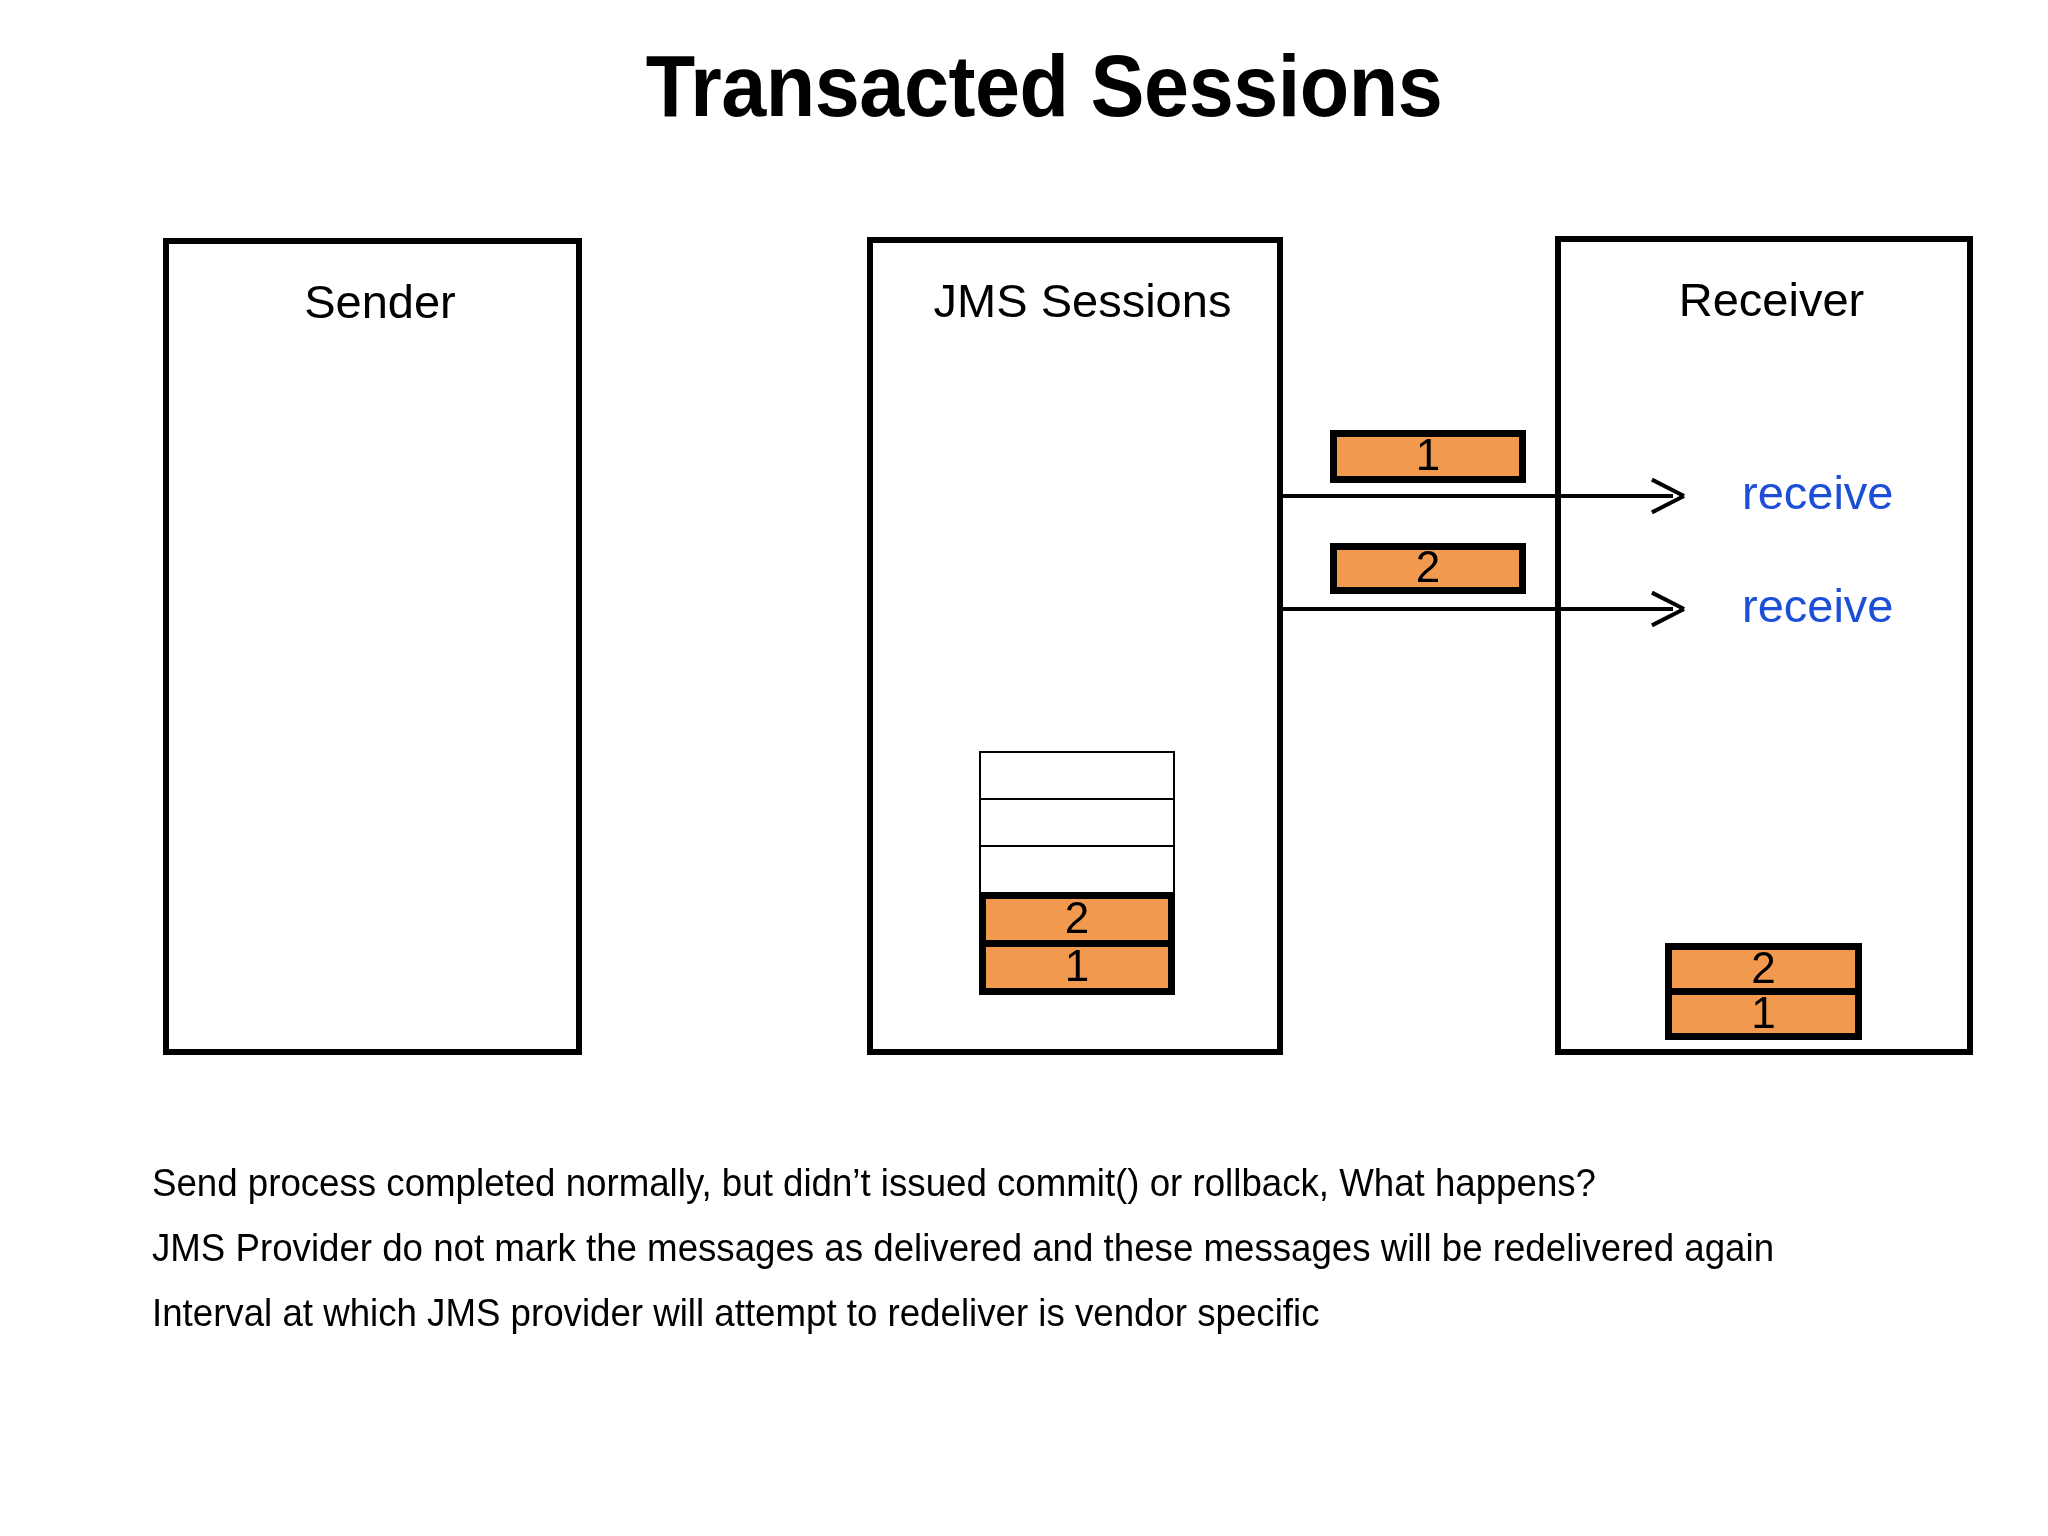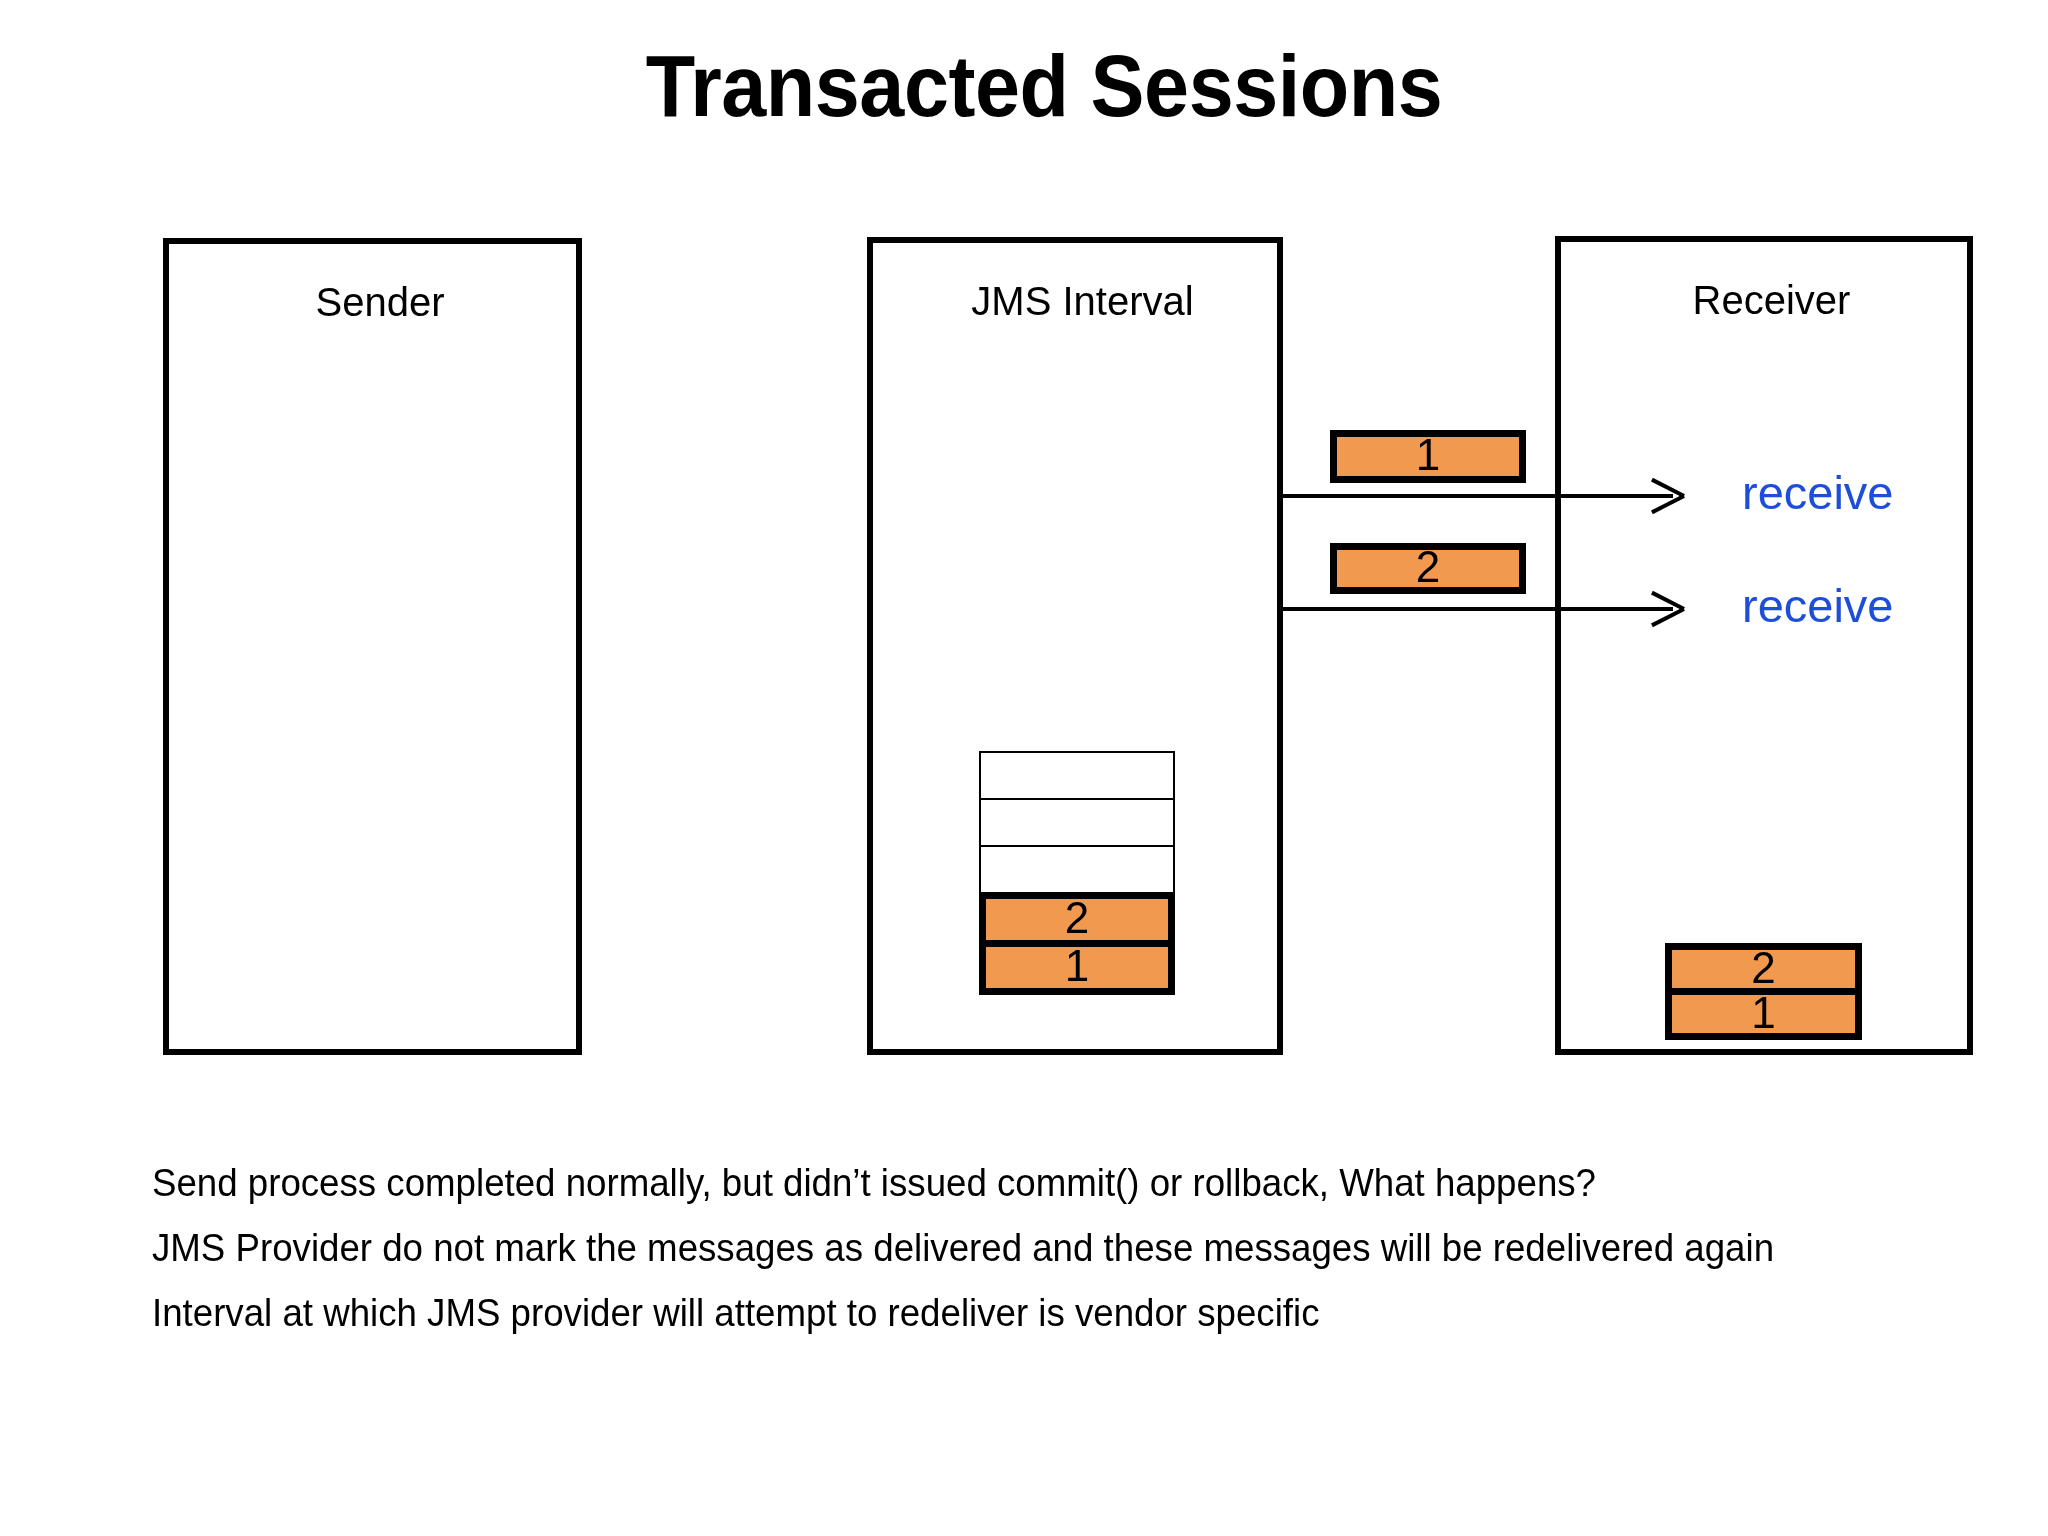--- a/index.html
+++ b/index.html
@@ -46,21 +46,21 @@
     border: 6px solid #000000;
     background: #ffffff;
   }
   .lane-title {
     position: absolute;
     left: 15px;
     right: 0;
     top: 30px;
     text-align: center;
     font-family: "Liberation Sans", sans-serif;
-    font-size: 40px;
+    font-size: 47px;
     line-height: 56px;
     color: #000000;
     white-space: nowrap;
   }
   #lane-sender   { left: 143px;  top: 238px; width: 419px; height: 817px; }
   #lane-provider { left: 847px;  top: 237px; width: 416px; height: 818px; }
   #lane-receiver { left: 1535px; top: 236px; width: 418px; height: 819px; padding-left: 26px; }
 
   
   .msg {
@@ -175,21 +175,21 @@
 
 <div id="slide">
 
   <div id="slide-title">Transacted Sessions</div>
 
   <div class="lane" id="lane-sender">
     <div class="lane-title">Sender</div>
   </div>
 
   <div class="lane" id="lane-provider">
-    <div class="lane-title">JMS Interval</div>
+    <div class="lane-title">JMS Sessions</div>
   </div>
 
   <div class="lane" id="lane-receiver">
     <div class="lane-title">Receiver</div>
   </div>
 
   <div class="msg" id="msg-in-flight-1">1</div>
   <div class="msg" id="msg-in-flight-2">2</div>
 
   <div class="arrow-line" id="arrow-line-1"></div>

